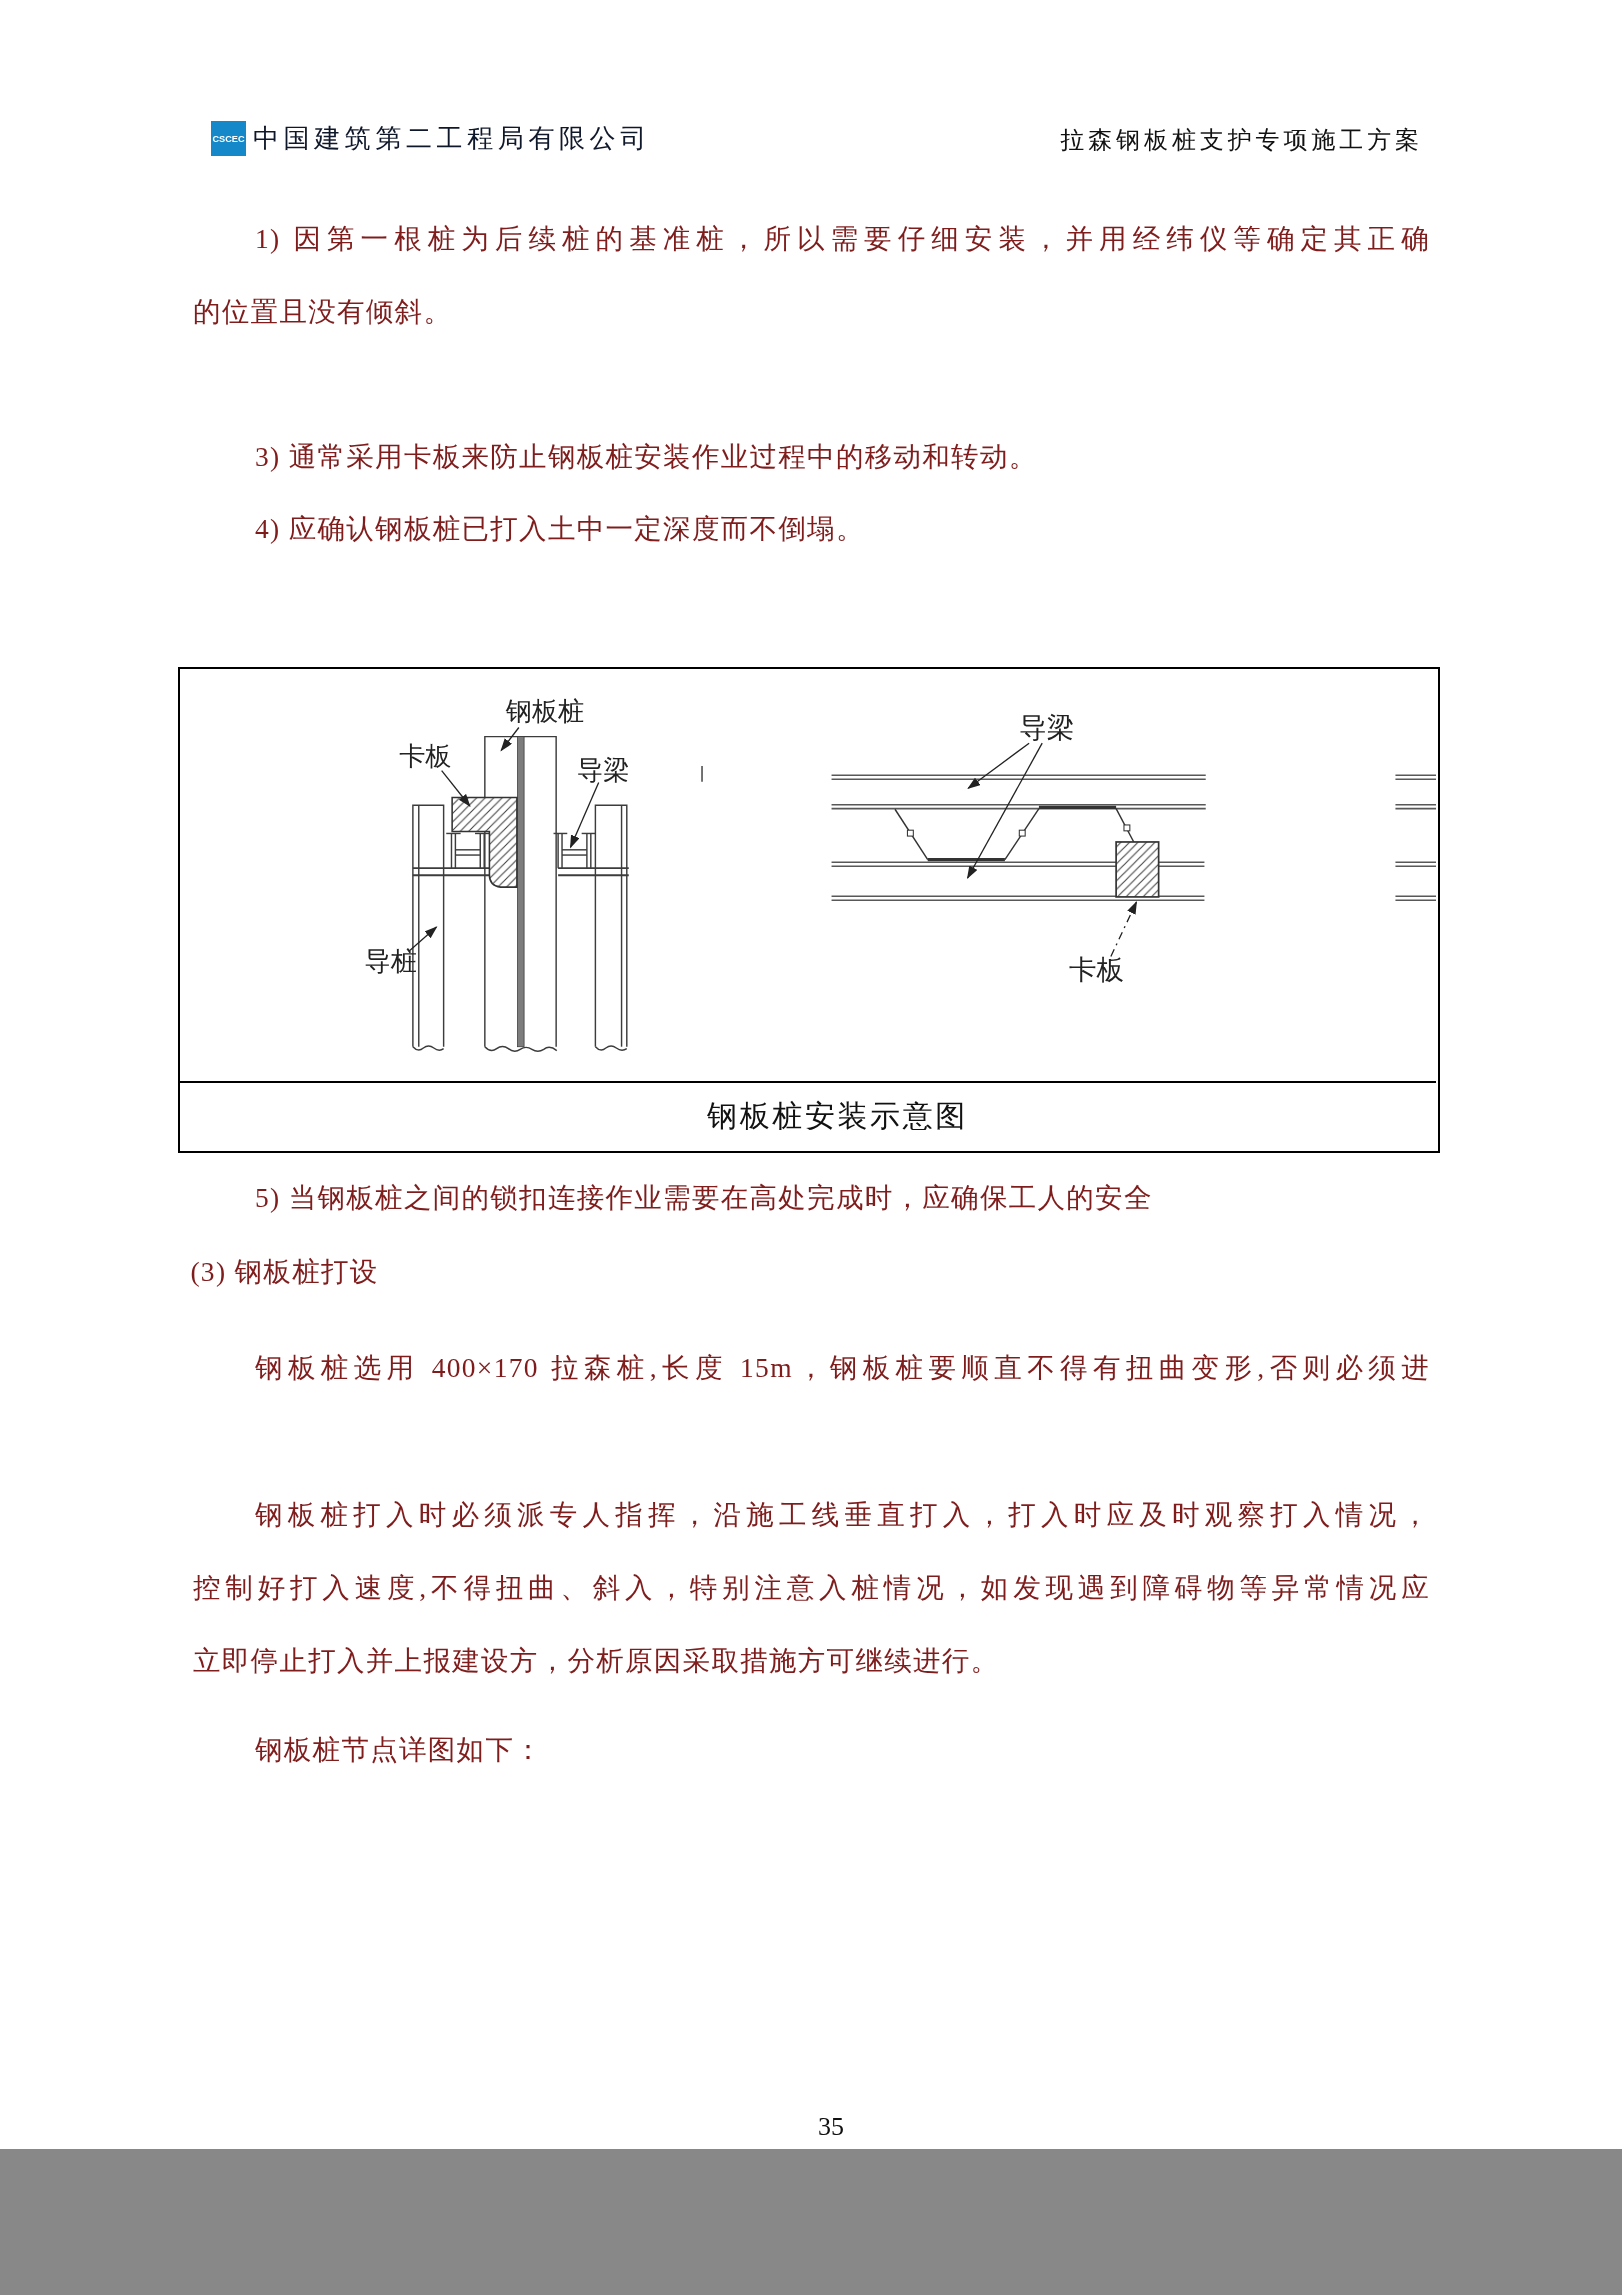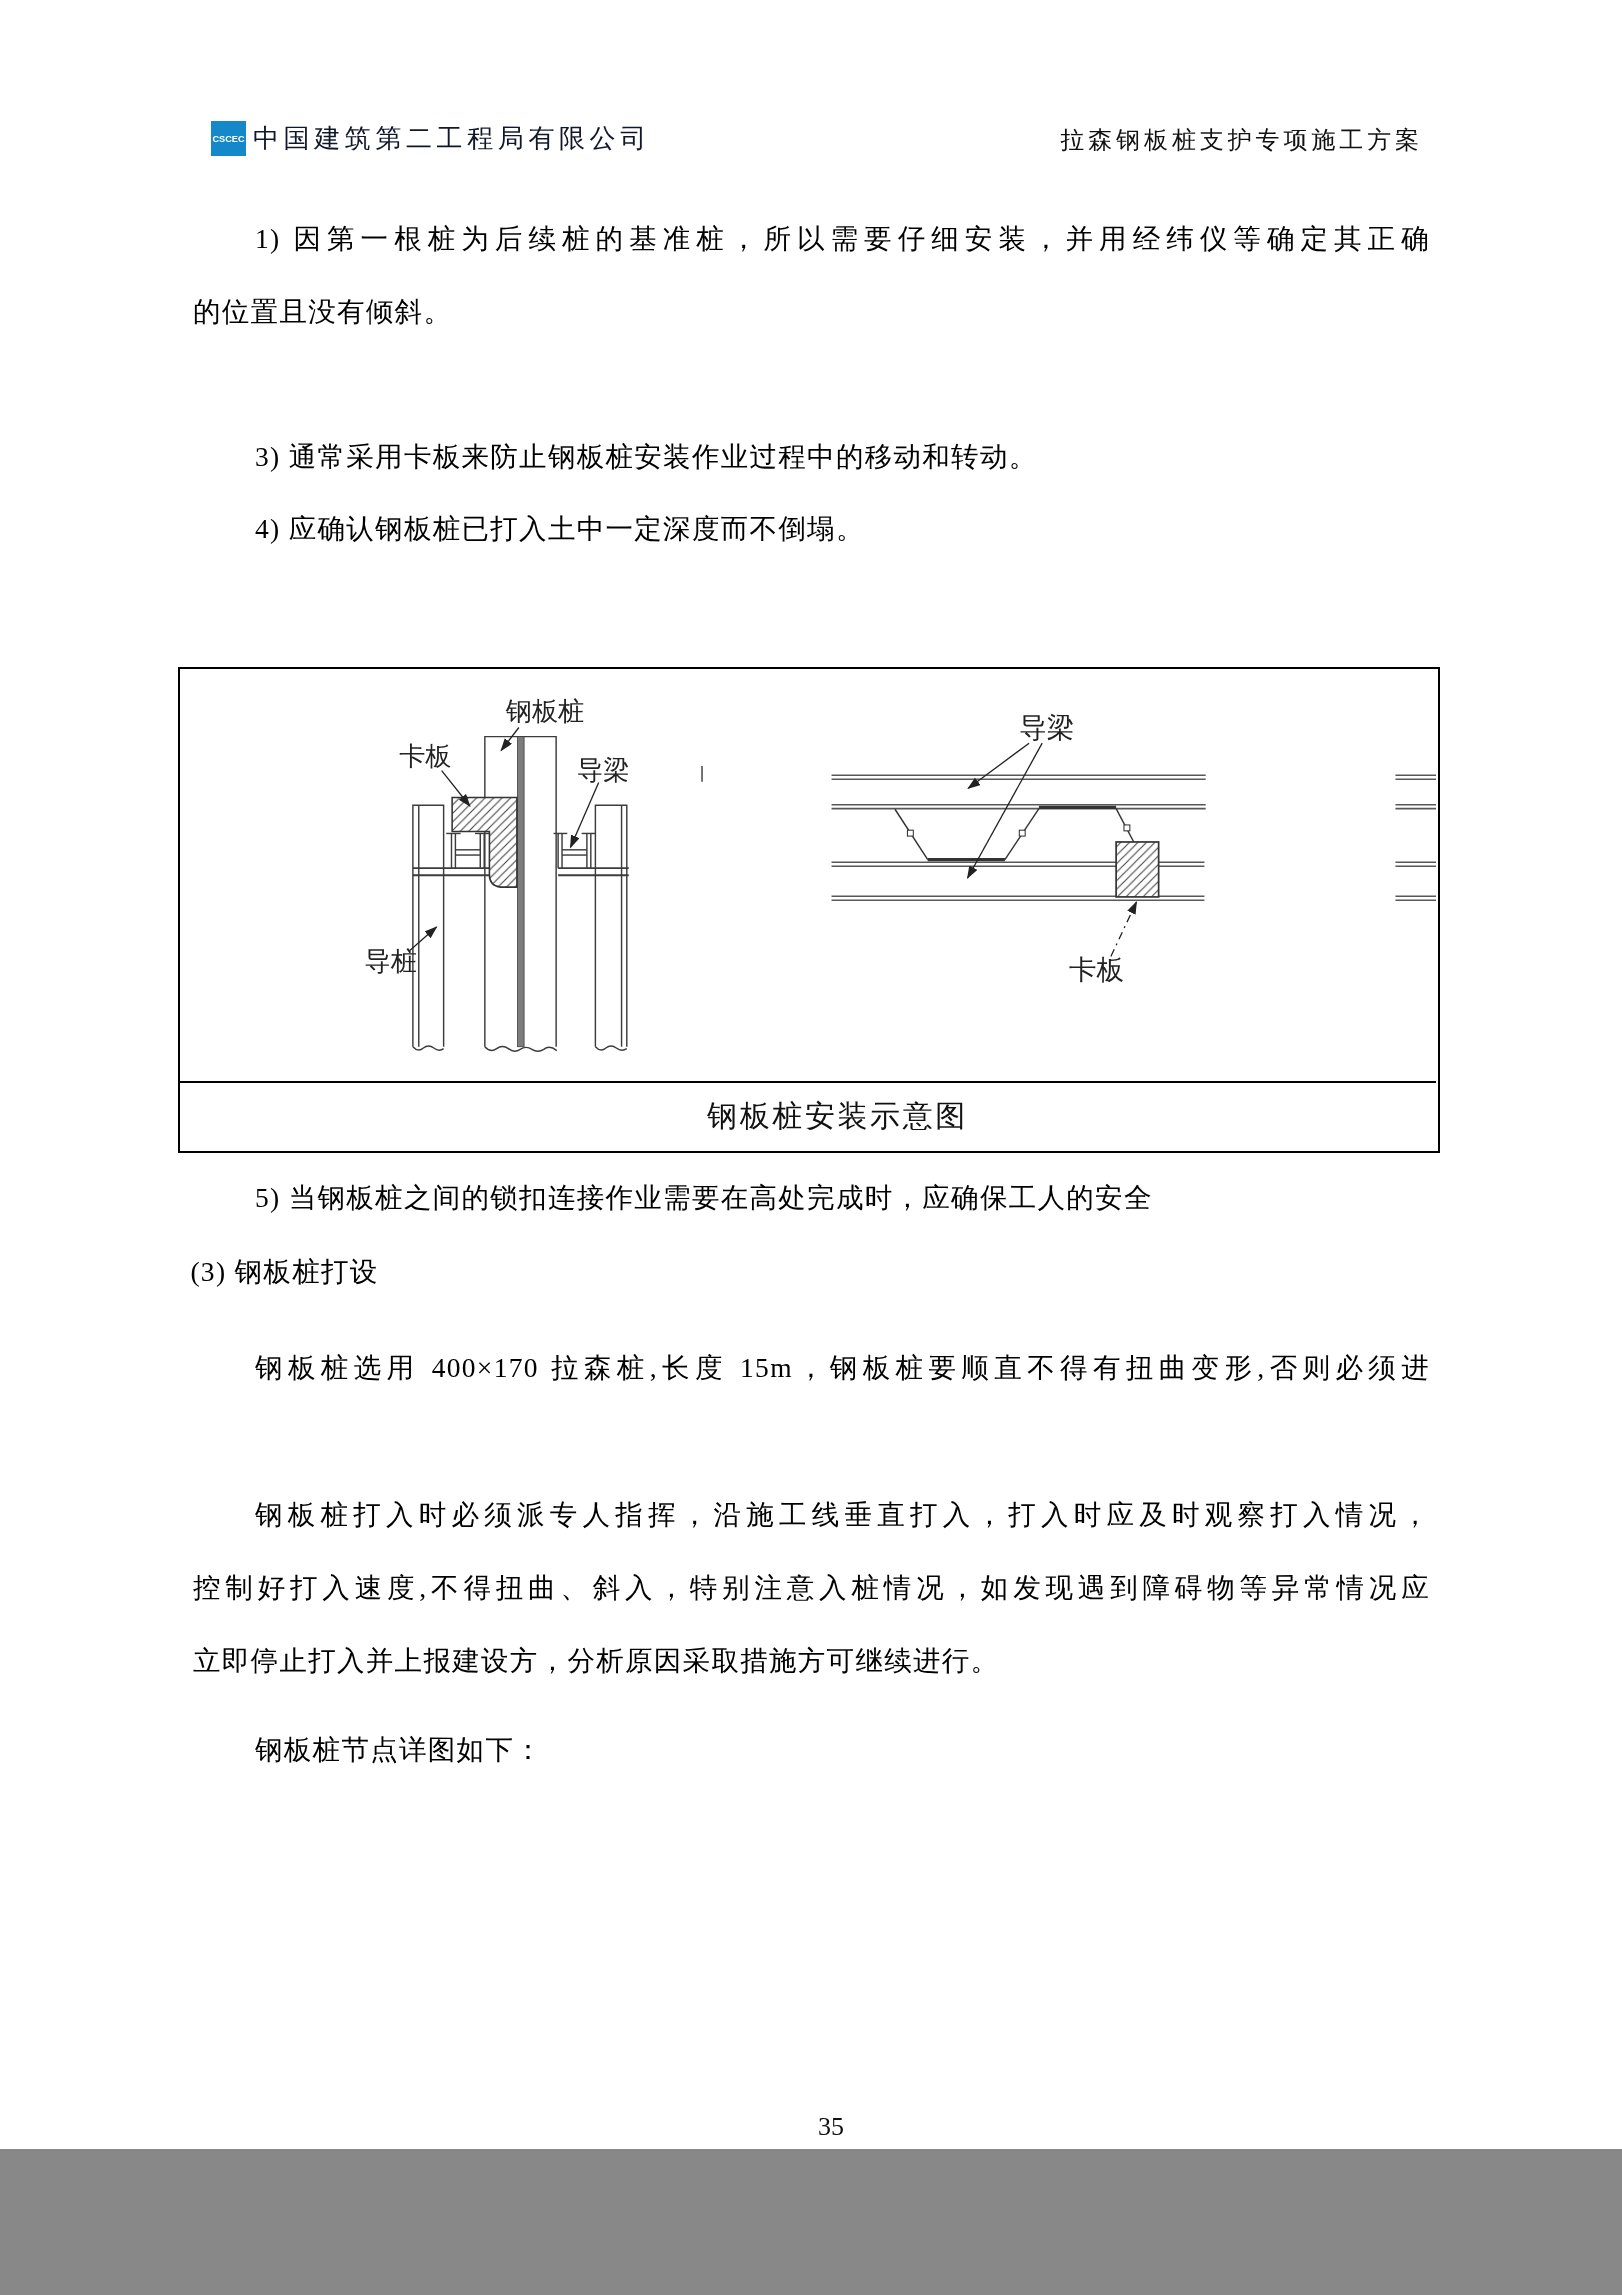--- a/index.html
+++ b/index.html
@@ -7,21 +7,21 @@
     position:relative;width:1623px;height:2149px;background:#ffffff;
     font-family:"Liberation Serif","DejaVu Serif",serif;color:#1a1a1a;overflow:hidden;
   }
   
   .logo{position:absolute;left:211px;top:121px;width:35px;height:35px;background:#1488c8;
         display:flex;align-items:center;justify-content:center;}
   .logo span{color:#fff;font-family:"Liberation Sans",sans-serif;font-weight:bold;font-size:9.2px;letter-spacing:0px;}
   .company{position:absolute;left:253px;top:120px;height:37px;line-height:37px;font-size:26px;letter-spacing:4.6px;color:#0f172a;}
   .doc-title{position:absolute;right:200px;top:126px;height:29px;line-height:29px;font-size:24px;letter-spacing:3.9px;color:#111;}
   
-  .tline{position:absolute;left:193px;width:1237px;font-size:27.5px;line-height:37px;letter-spacing:1.3px;color:#000000;white-space:nowrap;}
+  .tline{position:absolute;left:193px;width:1237px;font-size:27.5px;line-height:37px;letter-spacing:1.3px;color:#7f1d1d;white-space:nowrap;}
   .indent{text-indent:62px;}
   .small-indent{text-indent:-2.6px;}
   .fill{white-space:normal;text-align:justify;text-align-last:justify;}
   
   .figure{position:absolute;left:178px;top:667px;width:1262px;height:486px;border:2.6px solid #000;box-sizing:border-box;background:#fff;}
   .fig-canvas{position:absolute;left:0;top:0;width:1256px;height:412px;}
   .fig-caption{position:absolute;left:0;top:412px;width:1256px;height:69px;border-top:2.6px solid #000;box-sizing:border-box;
                text-align:center;padding-left:59px;line-height:65px;font-size:30px;letter-spacing:2.6px;color:#111;}
   
   .pagenum{position:absolute;left:818px;top:2112px;font-size:26px;color:#111;}

